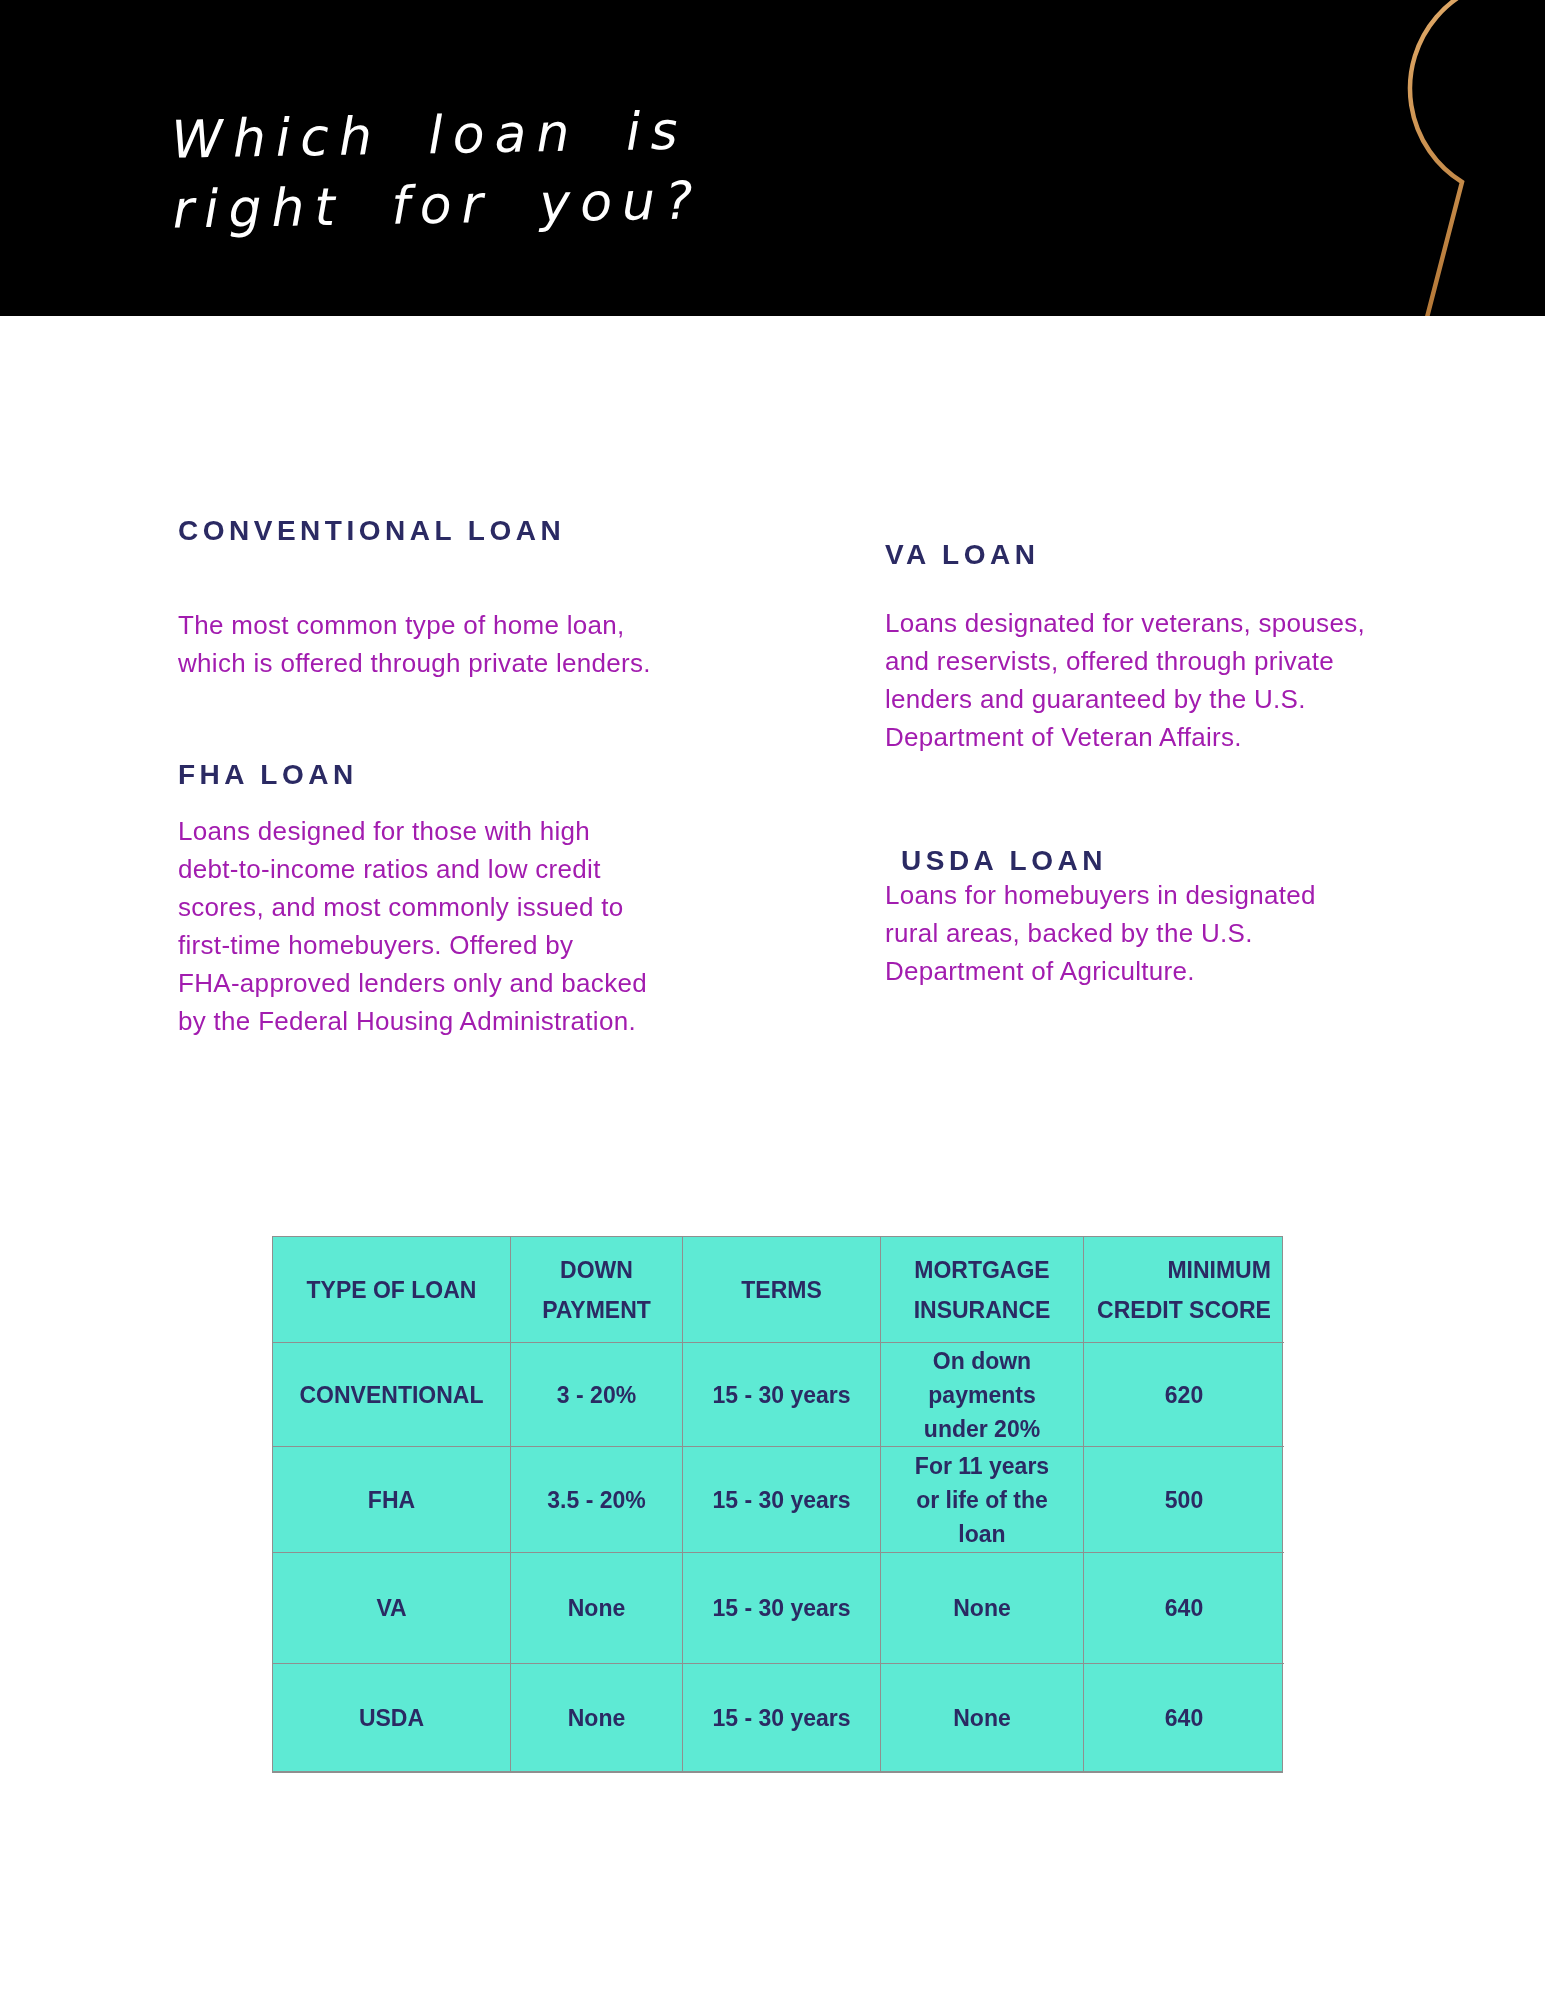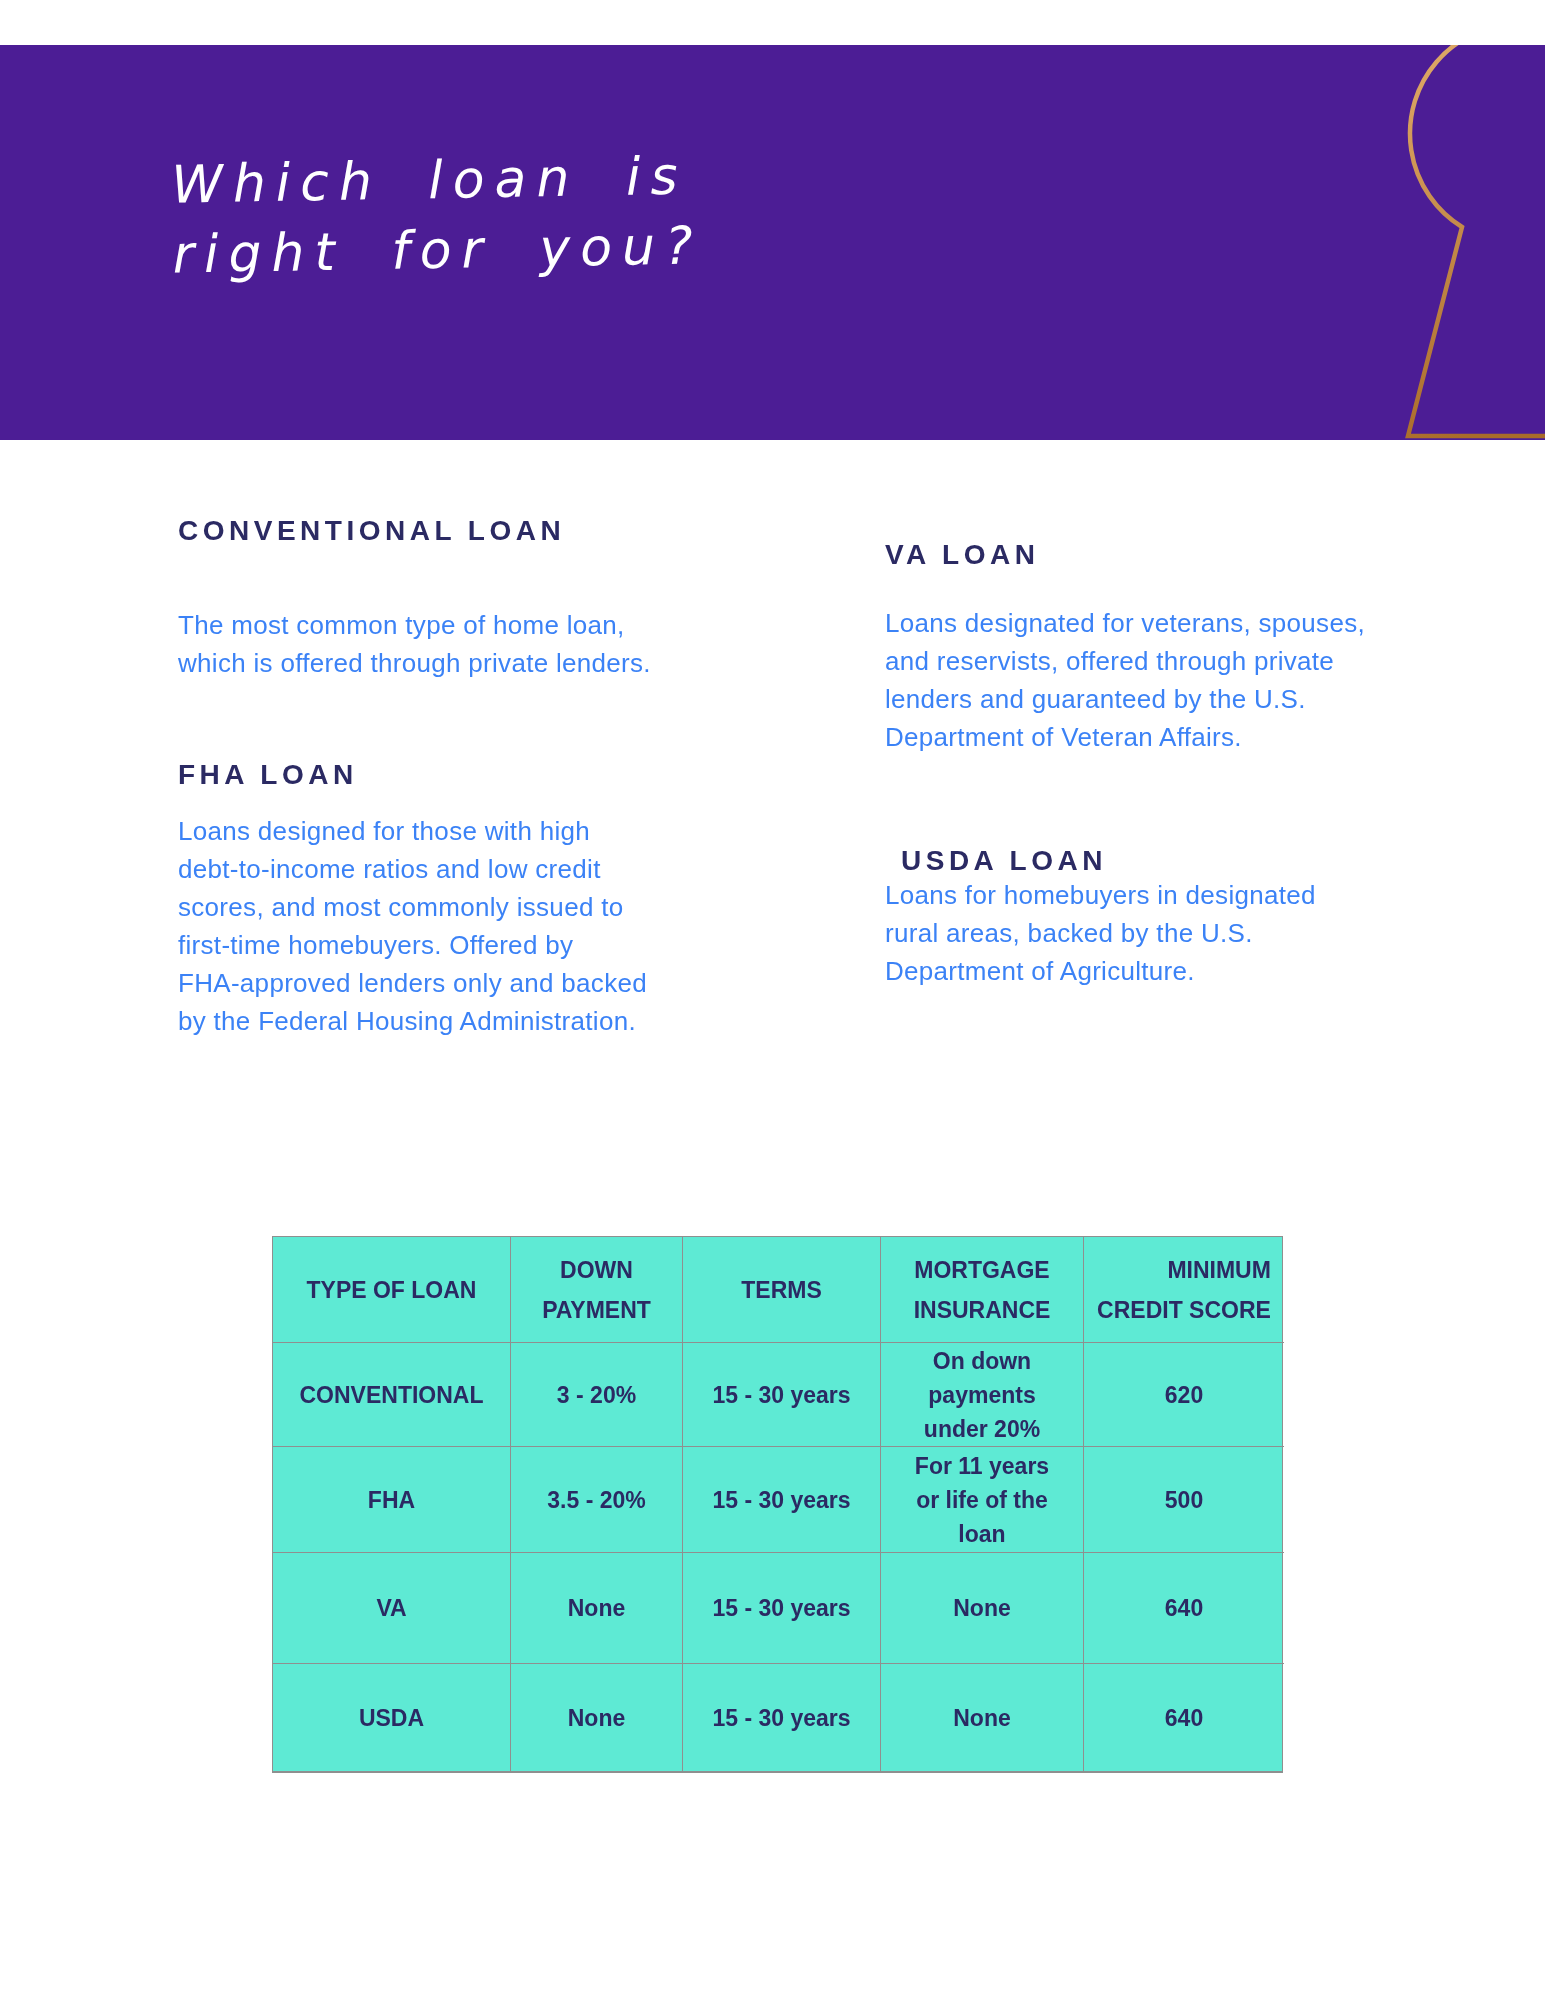--- a/index.html
+++ b/index.html
@@ -13,24 +13,23 @@
     position: relative;
     overflow: hidden;
     font-family: "Liberation Sans", sans-serif;
   }
 
   
   .banner {
     position: absolute;
     left: 0; top: 0;
     width: 1545px;
-    height: 395px;
-    background: #4c1d95;
+    height: 316px;
+    background: #000000;
     overflow: hidden;
-    margin-top: 45px;
   }
   .banner-title {
     position: absolute;
     left: 172px;
     top: 100px;
     margin: 0;
     color: #ffffff;
     font-family: "DejaVu Sans", sans-serif;
     font-style: italic;
     font-weight: 400;
@@ -55,21 +54,21 @@
     color: #2b2a63;
     font-size: 28px;
     font-weight: bold;
     letter-spacing: 4.5px;
     line-height: 34px;
     white-space: nowrap;
   }
   .section-body {
     position: absolute;
     margin: 0;
-    color: #3b82f6;
+    color: #a21caf;
     font-size: 26px;
     line-height: 38px;
     letter-spacing: 0.3px;
     white-space: pre-line;
   }
   #conv-heading  { left: 178px; top: 514px; }
   #conv-body     { left: 178px; top: 606px; width: 560px; }
   #fha-heading   { left: 178px; top: 758px; }
   #fha-body      { left: 178px; top: 812px; width: 560px; }
   #va-heading    { left: 885px; top: 538px; }

